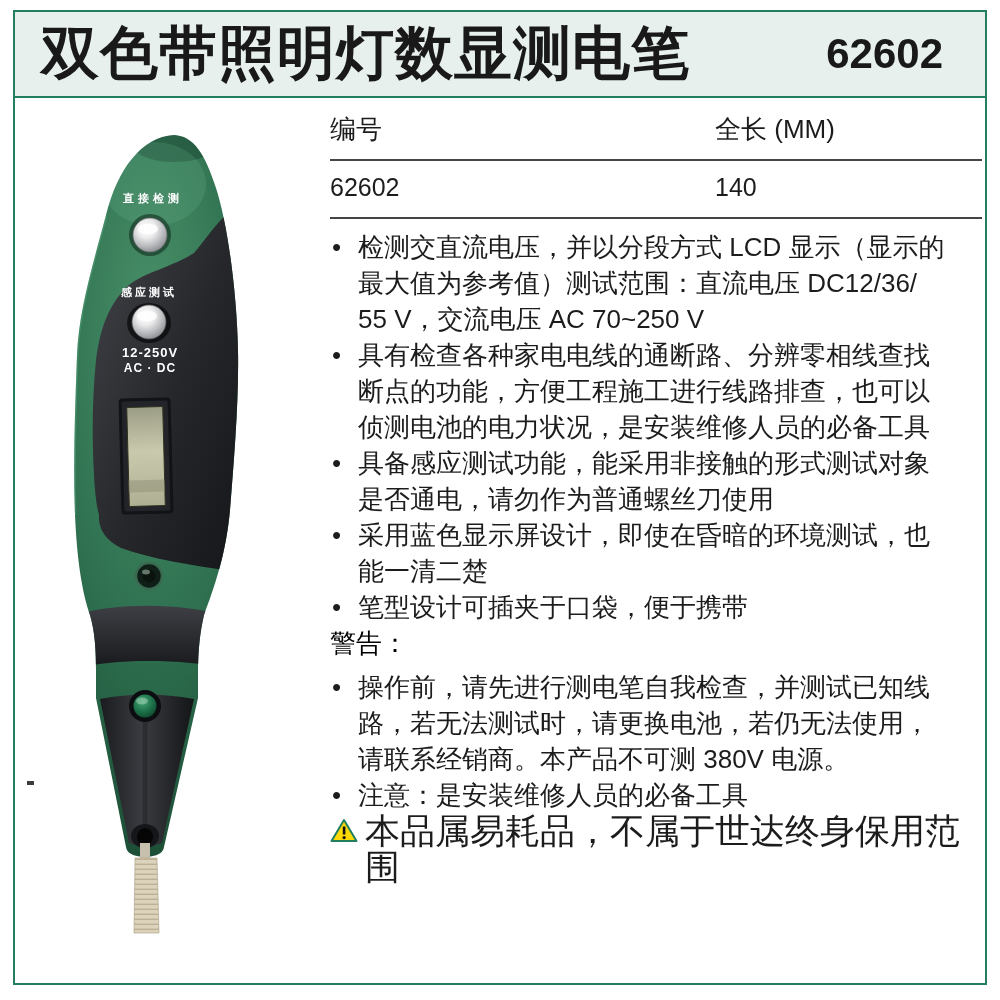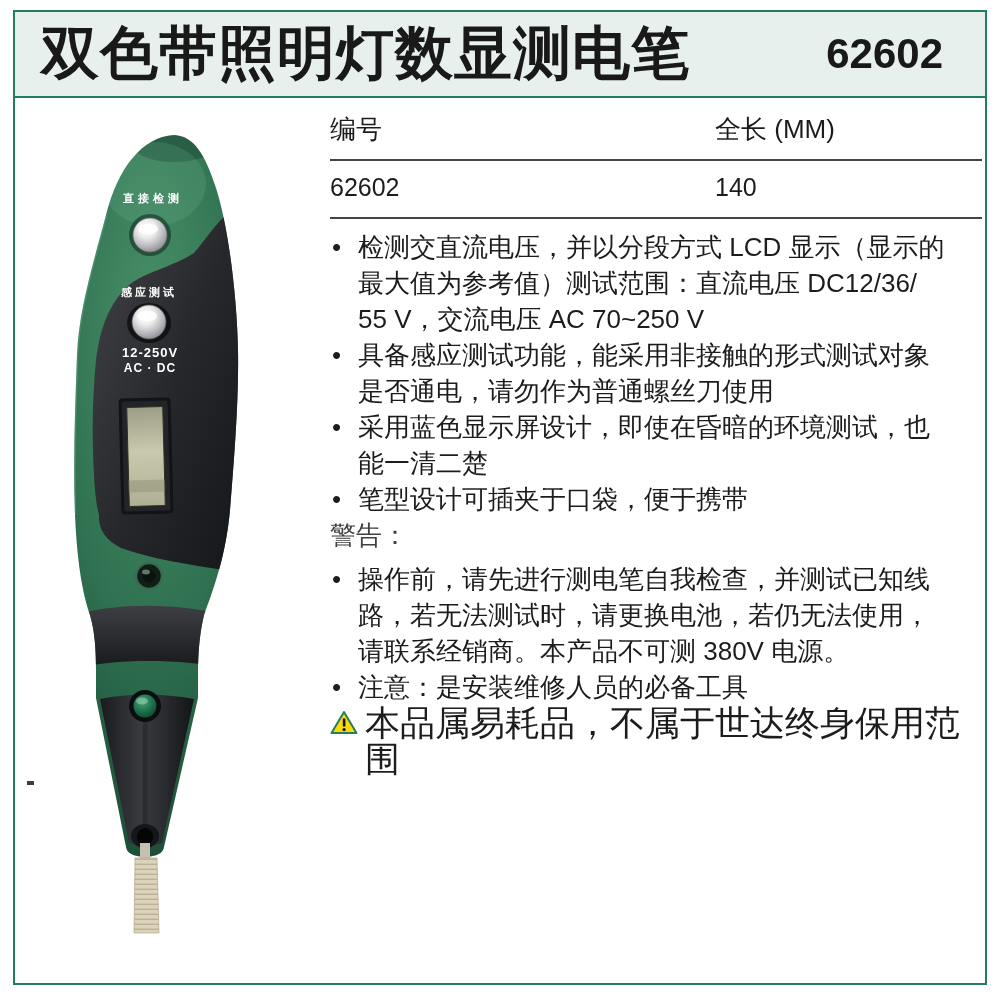--- a/index.html
+++ b/index.html
@@ -30,21 +30,21 @@
   .spec-row.head{padding:4px 0 12px;}
   .spec-row.data{padding:12px 0 15px;}
   .spec-cell{font-size:26px;color:#1c1c1c;}
   .spec-cell.c1{flex:0 0 385px;}
   .spec-cell.c2{flex:1;}
   .spec-row.data .spec-cell{font-size:25px;}
   
   .features{list-style:none;margin:10px 0 0;padding:0;width:620px;font-size:26px;line-height:36px;color:#1c1c1c;}
   .features li{position:relative;padding-left:28px;margin:0;}
   .features li::before{content:"\2022";position:absolute;left:2px;top:0;}
-  .warn-label{font-size:26px;line-height:36px;color:#404040;}
+  .warn-label{font-size:26px;line-height:36px;color:#000000;}
   .warn-note{display:flex;align-items:flex-start;font-size:35px;line-height:36px;color:#1c1c1c;}
   .warn-note .tri{flex:0 0 auto;margin:5px 7px 0 0;}
   
   .pen-label{fill:#ffffff;font-family:"Liberation Sans",sans-serif;}
 </style>
 </head>
 <body>
 
 <div class="page">
 
@@ -179,20 +179,21 @@
           <span class="spec-cell c2">全长 (MM)</span>
         </div>
         <div class="spec-row data">
           <span class="spec-cell c1">62602</span>
           <span class="spec-cell c2">140</span>
         </div>
       </div>
 
       <ul class="features">
         <li>检测交直流电压，并以分段方式 LCD 显示（显示的最大值为参考值）测试范围：直流电压 DC12/36/ 55 V，交流电压 AC 70~250 V</li>
+        <li>具有检查各种家电电线的通断路、分辨零相线查找断点的功能，方便工程施工进行线路排查，也可以侦测电池的电力状况，是安装维修人员的必备工具</li>
         <li>具备感应测试功能，能采用非接触的形式测试对象是否通电，请勿作为普通螺丝刀使用</li>
         <li>采用蓝色显示屏设计，即使在昏暗的环境测试，也能一清二楚</li>
         <li>笔型设计可插夹于口袋，便于携带</li>
       </ul>
 
       <div class="warn-label">警告：</div>
 
       <ul class="features" style="margin-top:8px;">
         <li>操作前，请先进行测电笔自我检查，并测试已知线路，若无法测试时，请更换电池，若仍无法使用，请联系经销商。本产品不可测 380V 电源。</li>
         <li>注意：是安装维修人员的必备工具</li>

